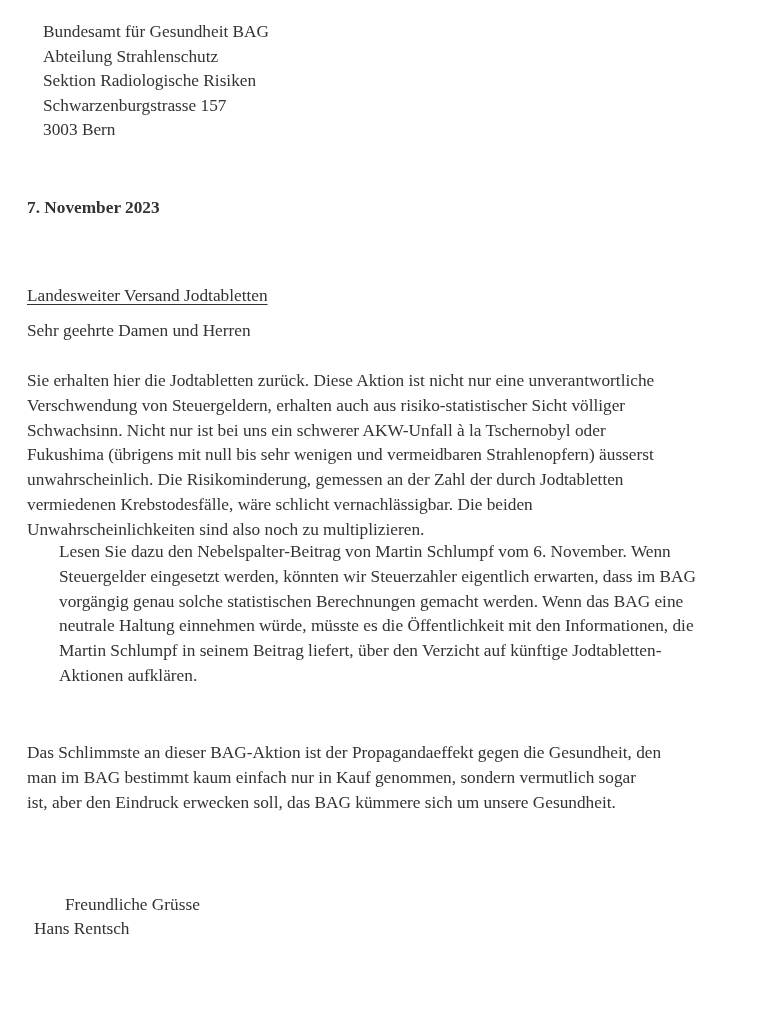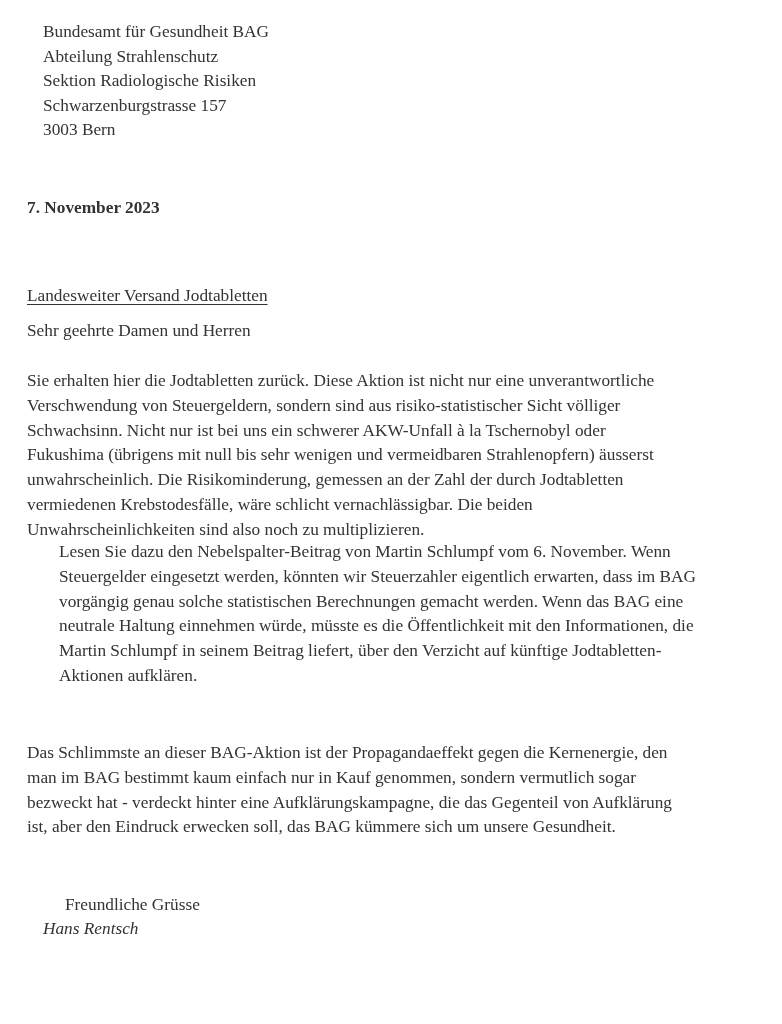--- a/index.html
+++ b/index.html
@@ -67,23 +67,22 @@
       position: absolute;
       top: 893px;
       left: 0;
       line-height: 24px;
       white-space: nowrap;
       margin-left: 38px;
     }
     .signature {
       position: absolute;
       top: 917px;
-      left: 16px;
+      left: 7px;
       line-height: 24px;
-      font-style: italic;
       white-space: nowrap;
     }
   </style>
 </head>
 <body>
 
 <div class="page">
 
   <div class="address">
     <div>Bundesamt für Gesundheit BAG</div>
@@ -94,40 +93,39 @@
   </div>
 
   <div class="date">7. November 2023</div>
 
   <div class="subject">Landesweiter Versand Jodtabletten</div>
 
   <div class="salutation">Sehr geehrte Damen und Herren</div>
 
   <div class="para p1">
     <div>Sie erhalten hier die Jodtabletten zurück. Diese Aktion ist nicht nur eine unverantwortliche</div>
-    <div>Verschwendung von Steuergeldern, sondern sind aus risiko-statistischer Sicht völliger</div>
+    <div>Verschwendung von Steuergeldern, erhalten auch aus risiko-statistischer Sicht völliger</div>
     <div>Schwachsinn. Nicht nur ist bei uns ein schwerer AKW-Unfall à la Tschernobyl oder</div>
     <div>Fukushima (übrigens mit null bis sehr wenigen und vermeidbaren Strahlenopfern) äusserst</div>
     <div>unwahrscheinlich. Die Risikominderung, gemessen an der Zahl der durch Jodtabletten</div>
     <div>vermiedenen Krebstodesfälle, wäre schlicht vernachlässigbar. Die beiden</div>
     <div>Unwahrscheinlichkeiten sind also noch zu multiplizieren.</div>
   </div>
 
   <div class="para p2">
     <div>Lesen Sie dazu den Nebelspalter-Beitrag von Martin Schlumpf vom 6. November. Wenn</div>
     <div>Steuergelder eingesetzt werden, könnten wir Steuerzahler eigentlich erwarten, dass im BAG</div>
     <div>vorgängig genau solche statistischen Berechnungen gemacht werden. Wenn das BAG eine</div>
     <div>neutrale Haltung einnehmen würde, müsste es die Öffentlichkeit mit den Informationen, die</div>
     <div>Martin Schlumpf in seinem Beitrag liefert, über den Verzicht auf künftige Jodtabletten-</div>
     <div>Aktionen aufklären.</div>
   </div>
 
   <div class="para p3">
-    <div>Das Schlimmste an dieser BAG-Aktion ist der Propagandaeffekt gegen die Kernenergie, den</div>
+    <div>Das Schlimmste an dieser BAG-Aktion ist der Propagandaeffekt gegen die Gesundheit, den</div>
     <div>man im BAG bestimmt kaum einfach nur in Kauf genommen, sondern vermutlich sogar</div>
-    <div>bezweckt hat - verdeckt hinter eine Aufklärungskampagne, die das Gegenteil von Aufklärung</div>
     <div>ist, aber den Eindruck erwecken soll, das BAG kümmere sich um unsere Gesundheit.</div>
   </div>
 
   <div class="closing">Freundliche Grüsse</div>
   <div class="signature">Hans Rentsch</div>
 
 </div>
 
 </body></html>

